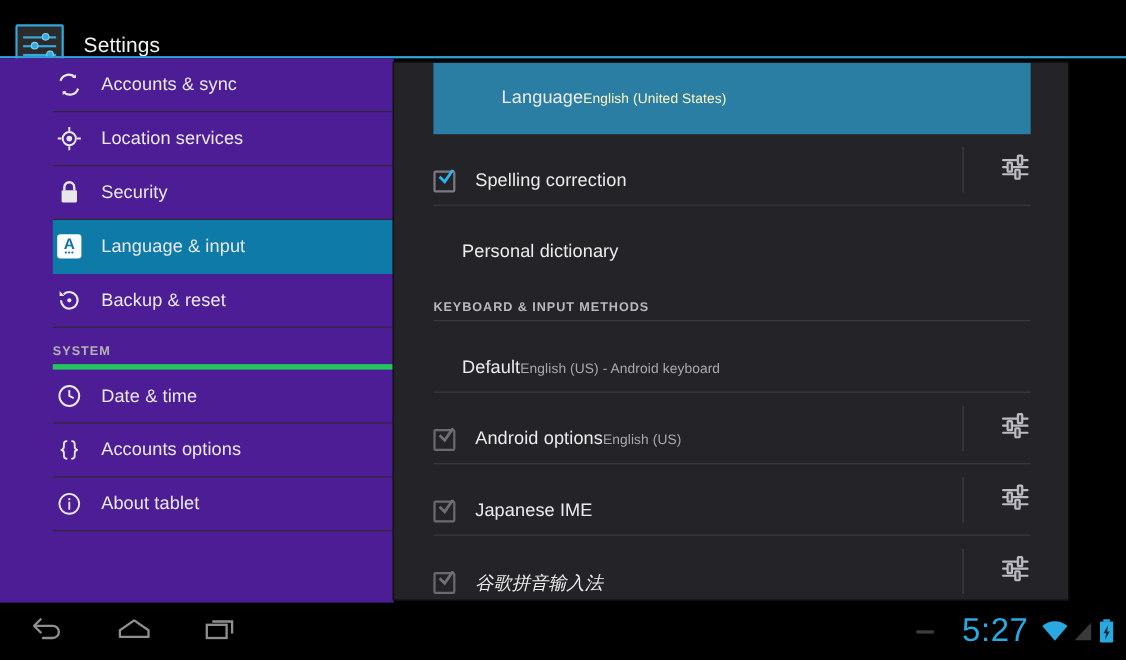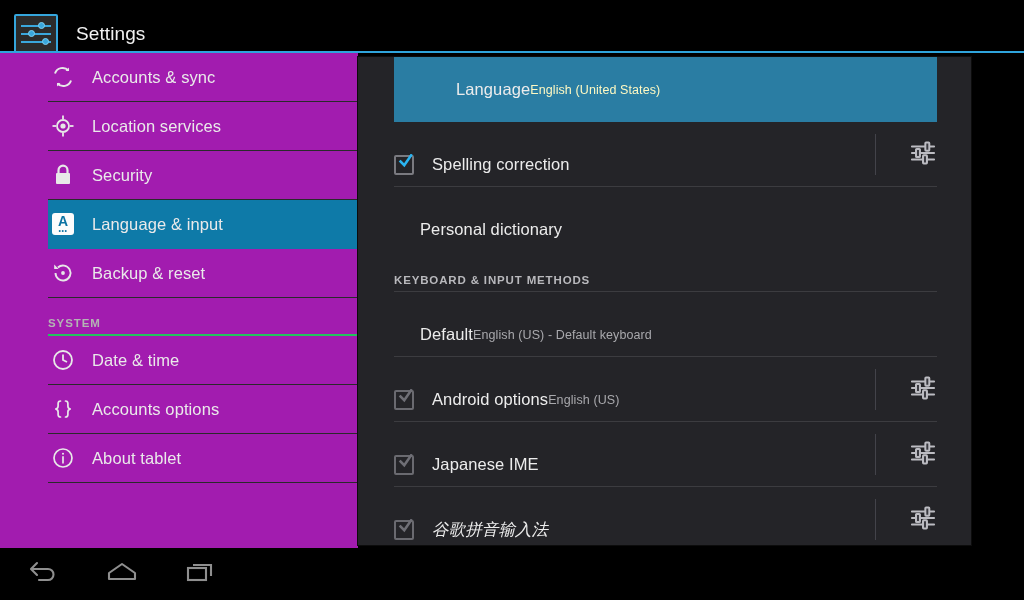--- a/index.html
+++ b/index.html
@@ -17,21 +17,21 @@
   #screen {
     position: relative;
     width: 1024px;
     height: 600px;
     background: #000000;
   }
 
   
   #header {
     position: absolute;
-    left: 0; top: 8px;
+    left: 0; top: 16px;
     width: 1024px; height: 52px;
     background: #000000;
     display: flex;
     align-items: center;
   }
   #app-icon {
     margin-left: 14px;
     width: 44px; height: 40px;
     box-sizing: border-box;
     background: #2b2b2b;
@@ -65,21 +65,21 @@
     left: 0; top: 51px;
     width: 1024px; height: 2px;
     background: #2fa4dc;
   }
 
   
   #sidebar {
     position: absolute;
     left: 0; top: 53px;
     width: 358px; height: 495px;
-    background: #a21caf;
+    background: #4c1d95;
     overflow: hidden;
   }
   .side-item {
     position: relative;
     height: 49px;
     margin-left: 48px;
     margin-right: 1px;
     display: flex;
     align-items: center;
     border-bottom: 1px solid #2a2a2a;
@@ -105,21 +105,21 @@
     font-size: 16.5px;
     letter-spacing: 0.1px;
   }
   .side-section {
     margin-left: 48px;
     height: 38px;
     display: flex;
     align-items: flex-end;
     padding-bottom: 5px;
     box-sizing: border-box;
-    border-bottom: 2px solid #22c55e;
+    border-bottom: 5px solid #22c55e;
   }
   .side-section span {
     color: #b4b4b4;
     font-size: 11.5px;
     font-weight: bold;
     letter-spacing: 0.9px;
   }
   #lang-badge {
     width: 22px; height: 22px;
     background: #fcfcfc;
@@ -435,21 +435,21 @@
 
     <div class="panel-section">
       <span>KEYBOARD &amp; INPUT METHODS</span>
       <span class="row-divider"></span>
     </div>
 
     <div class="row" style="height:65px;">
       <div class="row-inner" style="margin-left:62px;">
         <div class="row-texts">
           <span class="row-title">Default</span>
-          <span class="row-sub">English (US) - Default keyboard</span>
+          <span class="row-sub">English (US) - Android keyboard</span>
         </div>
       </div>
       <span class="row-divider"></span>
     </div>
 
     <div class="row" style="height:65px;">
       <div class="row-inner">
         <span class="cb">
           <svg class="tick" viewBox="0 0 24 24" fill="none" stroke="#6f6f76" stroke-width="4" stroke-linecap="square">
             <polyline points="4,12 10,18 21,2"></polyline>
@@ -553,16 +553,37 @@
 
     <div class="nav-btn" style="left:166px;">
       <span>
         <svg width="34" height="26" viewBox="0 0 34 26" fill="none" stroke="#8f8f8f" stroke-width="2.1">
           <rect x="3" y="9" width="18" height="12"></rect>
           <polyline points="8,6 26,6 26,17"></polyline>
         </svg>
       </span>
     </div>
 
+    <div id="status-tray">
+      <span id="notif-dash"></span>
+      <span id="clock">5:27</span>
+      <span class="tray-icon">
+        <svg width="26" height="22" viewBox="0 0 26 22" fill="#2aa8e0">
+          <path d="M13 19.5 1.5 6.2a17 17 0 0 1 23 0z"></path>
+        </svg>
+      </span>
+      <span class="tray-icon">
+        <svg width="20" height="22" viewBox="0 0 20 22" fill="#3a3a3a">
+          <path d="M17 3v16H2z"></path>
+        </svg>
+      </span>
+      <span class="tray-icon">
+        <svg width="16" height="24" viewBox="0 0 16 24">
+          <rect x="5" y="1" width="6" height="2.2" fill="#2aa8e0"></rect>
+          <rect x="2" y="3" width="12" height="19" rx="1" fill="#2aa8e0"></rect>
+          <polygon points="9.4,6.5 5.2,13.6 7.6,13.6 6.6,19.5 10.8,12 8.4,12" fill="#0d2b38"></polygon>
+        </svg>
+      </span>
+    </div>
 
   </div>
 
 </div>
 
 </body></html>

